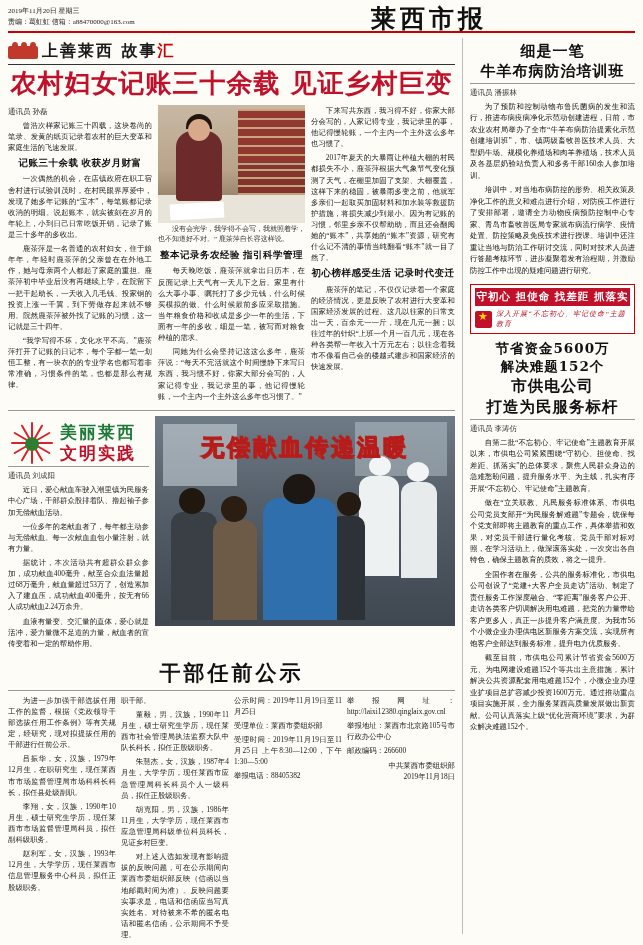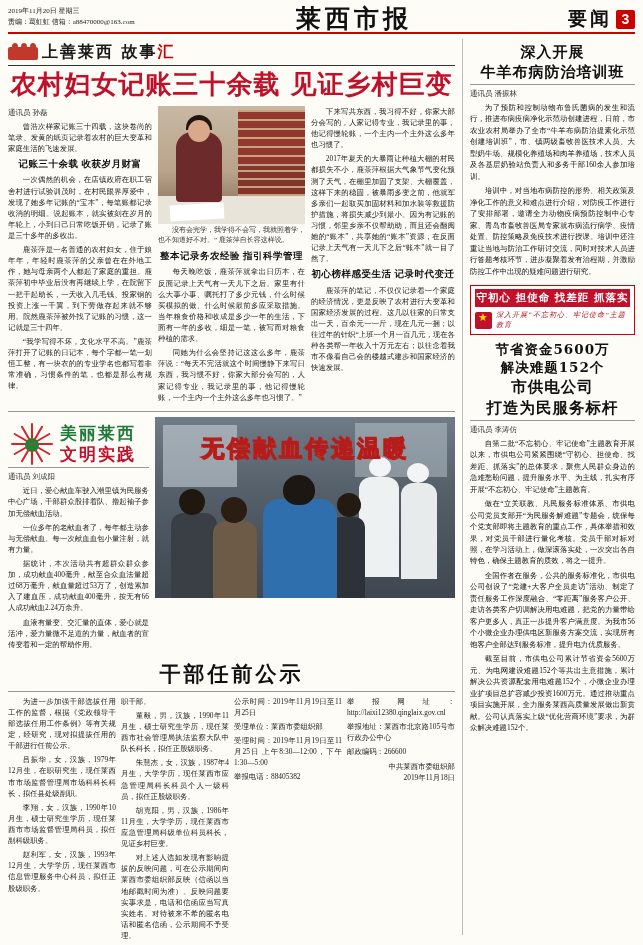--- a/index.html
+++ b/index.html
@@ -66,21 +66,21 @@
   .photo1{width:147px;height:118px;}
   .ph1-wall{position:absolute;inset:0;background:linear-gradient(180deg,#c8b9a4 0%,#b9a38a 55%,#7d6550 100%);}
   .ph1-shelfa{position:absolute;left:80px;top:4px;width:67px;height:54px;background:repeating-linear-gradient(0deg,#8d2b24 0 7px,#c8a37a 7px 9px);opacity:.9;}
   .ph1-shelfb{position:absolute;left:80px;top:60px;width:67px;height:36px;background:repeating-linear-gradient(0deg,#7e2a22 0 6px,#c9a77e 6px 8px);opacity:.9;}
   .ph1-desk{position:absolute;left:0;bottom:0;width:147px;height:28px;background:#e9e4d9;}
   .ph1-person{position:absolute;left:18px;top:26px;width:46px;height:70px;background:#6d2a2a;border-radius:16px 16px 4px 4px;}
   .ph1-head{position:absolute;left:30px;top:14px;width:22px;height:22px;background:#d8a98a;border-radius:50%;}
   .ph1-hair{position:absolute;left:28px;top:9px;width:26px;height:15px;background:#20160f;border-radius:13px 13px 0 0;}
   .ph1-paper{position:absolute;left:12px;bottom:4px;width:54px;height:16px;background:#fff;transform:rotate(-3deg);}
 
-  .photo2{width:300px;height:181px;}
+  .photo2{width:300px;height:210px;}
   .ph2-bg{position:absolute;inset:0;background:linear-gradient(180deg,#6f7b86 0%,#55606b 40%,#3f4750 100%);}
   .ph2-win{position:absolute;left:8px;top:8px;width:74px;height:62px;background:#cfd8de;opacity:.55;}
   .ph2-win2{position:absolute;left:200px;top:6px;width:92px;height:54px;background:#c6d0d8;opacity:.45;}
   .ph2-white1{position:absolute;left:204px;top:60px;width:40px;height:100px;background:#eef1f2;border-radius:12px 12px 0 0;}
   .ph2-white2{position:absolute;left:246px;top:66px;width:36px;height:96px;background:#e7ebec;border-radius:12px 12px 0 0;}
   .ph2-blue{position:absolute;left:108px;top:82px;width:74px;height:122px;background:#2f6fae;border-radius:16px 16px 0 0;}
   .ph2-h1{position:absolute;left:128px;top:58px;width:32px;height:30px;background:#1c1712;border-radius:50% 50% 45% 45%;}
   .ph2-h2{position:absolute;left:214px;top:40px;width:22px;height:20px;background:#f2f4f5;border-radius:50%;}
   .ph2-h3{position:absolute;left:252px;top:46px;width:22px;height:20px;background:#f2f4f5;border-radius:50%;}
   .ph2-c1{position:absolute;left:16px;top:96px;width:46px;height:108px;background:#3a3f46;border-radius:12px 12px 0 0;}
@@ -136,24 +136,20 @@
 <div class="page">
 
   <div class="masthead">
     <div class="mh-left">
       <div class="ln">2019年11月20日  星期三</div>
       <div class="ln">责编：葛虹虹  信箱：a88470000@163.com</div>
     </div>
     <div class="mh-center">
       <div class="mh-title">莱西市报</div>
     </div>
-    <div class="mh-right">
-      <div class="yw">要闻</div>
-      <div class="pagenum">3</div>
-    </div>
   </div>
 
   <div class="body">
 
     <div class="col-main">
 
       <div class="banner">
         <div class="banner-ico">
           <div class="b1"></div>
             <div class="b2"></div>
@@ -196,21 +192,21 @@
           <div class="sub">整本记录务农经验 指引科学管理</div>
           <div class="txt">
             <p>每天晚吃饭，鹿茶萍就拿出日历本，在反面记录上天气有一天儿下之后。家里有什么大事小事、嘱托打了多少元钱，什么时候买模拟的做、什么时候最前多应采取措施。当年粮食价格和收成是多少一年的生活，下面有一年的多收，细是一笔，被写而对粮食种植的需求。</p>
             <p>同她为什么会坚持记这这么多年，鹿茶萍说：“每天不完活就这个时间慢静下来写日东西，我习惯不好，你家大部分会写的，人家记得专业，我记录里的事，他记得慢轮账，一个主内一个主外这么多年也习惯了。”</p>
           </div>
         </div>
 
         <div class="c">
           <div class="txt">
             <p>下来写共东西，我习得不好，你家大部分会写的，人家记得专业，我记录里的事，他记得慢轮账，一个主内一个主外这么多年也习惯了。</p>
-            <p>2017年夏天的大暴雨让种植大棚的村民都损失不小，鹿茶萍根据大气象节气变化预测了天气，在棚里加固了支架、大棚覆盖，这样下来的稳固，被暴雨多变之前，他就军多亲们一起取买加固材料和加水装等救援防护措施，将损失减少到最小。因为有记账的习惯，邻里乡亲不仅帮助助，而且还会翻阅她的“账本”，共享她的“账本”资源，在反面记录上天气有一天儿下之后“账本”就一目了然了。</p>
+            <p>2017年夏天的大暴雨让种植大棚的村民都损失不小，鹿茶萍根据大气象节气变化预测了天气，在棚里加固了支架、大棚覆盖，这样下来的稳固，被暴雨多变之前，他就军多亲们一起取买加固材料和加水装等救援防护措施，将损失减少到最小。因为有记账的习惯，邻里乡亲不仅帮助助，而且还会翻阅她的“账本”，共享她的“账本”资源，研究有什么记不清的事情当纯翻看“账本”就一目了然了。</p>
             <p class="sub" style="text-indent:0">初心榜样感受生活 记录时代变迁</p>
             <p>鹿茶萍的笔记，不仅仅记录着一个家庭的经济情况，更是反映了农村进行大变革和国家经济发展的过程。这几以往家的日常支出一天，百余元一一斤，现在几元一捆；以往过年的针织“上班一个月一百几元，现在各种各类帮一年收入十万元左右；以往念着我市不像看自己会的楼越式建步和国家经济的快速发展。</p>
           </div>
         </div>
       </div>
 
       <div class="divider"></div>
 
       <div style="display:flex;gap:6px;">
         <div style="width:148px;">
@@ -298,21 +294,21 @@
             <div>中共莱西市委组织部</div>
             <div>2019年11月18日</div>
           </div>
         </div>
       </div>
     </div>
 
     <div class="col-right">
 
       <div class="r-head">
-        <div>深入开展</div>
+        <div>细是一笔</div>
         <div>牛羊布病防治培训班</div>
       </div>
       <div class="rule thin"></div>
       <div class="byline">通讯员 潘振林</div>
       <div class="r-txt">
         <p>为了预防和控制动物布鲁氏菌病的发生和流行，推进布病疫病净化示范动创建进程，日前，市农业农村局举办了全市“牛羊布病防治提素化示范创建培训班”，市、镇两级畜牧兽医技术人员、大型奶牛场、规模化养殖场和肉羊养殖场，技术人员及各基层奶验站负责人和多务干部160余人参加培训。</p>
         <p>培训中，对当地布病防控的形势、相关政策及净化工作的意义和难点进行介绍，对防疫工作进行了安排部署，邀请全力动物疫病预防控制中心专家、青岛市畜牧兽医局专家就布病流行病学、疫情处置、防控策略及免疫技术进行授课。培训中还注重让当地与防治工作研讨交流，同时对技术人员进行答题考核环节，进步凝聚着发有治程期，并激励防控工作中出现的疑难问题进行研究。</p>
       </div>
 
       <div class="redbox">

